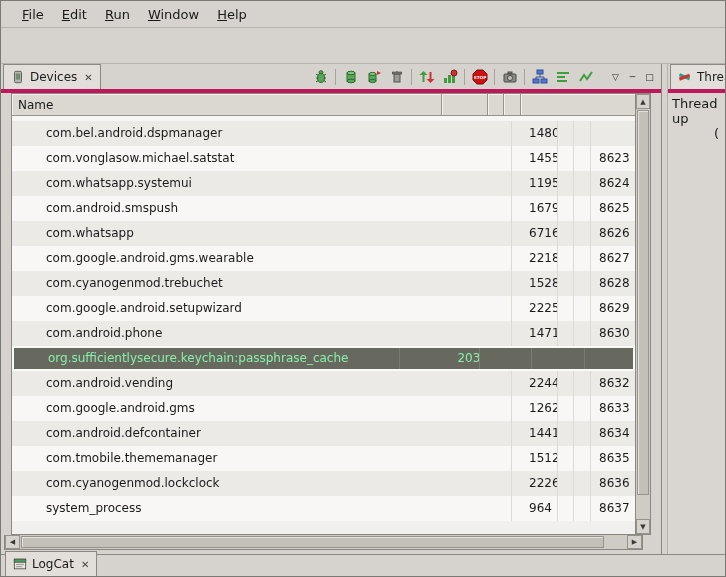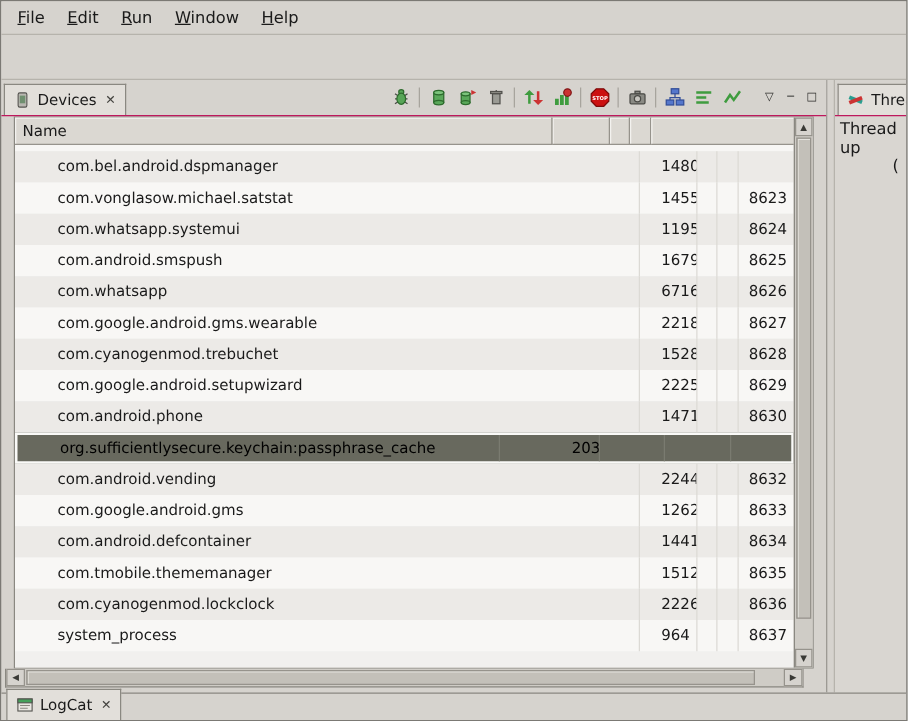--- a/index.html
+++ b/index.html
@@ -13,35 +13,35 @@
   html,body{margin:0;padding:0;}
   body{
     width:726px;height:577px;overflow:hidden;
     background:var(--chrome);
     font-family:"DejaVu Sans",sans-serif;font-size:12px;color:#1a1a1a;
     border:1px solid #7b7974;
   }
   .window{display:flex;flex-direction:column;height:100%;}
 
   
-  .menubar{height:27px;display:flex;align-items:center;padding-left:4px;border-bottom:1px solid #b6b3ac;background:var(--chrome);}
+  .menubar{height:27px;display:flex;align-items:center;padding-left:12px;border-bottom:1px solid #b6b3ac;background:var(--chrome);}
   .menu-item{display:inline-block;padding:4px 9px;font-size:13px;cursor:default;}
   .menu-item::first-letter{text-decoration:underline;}
 
   
   .toolbar-blank{height:36px;border-bottom:1px solid #b6b3ac;background:var(--chrome);}
 
   
   .main{flex:1;display:flex;min-height:0;}
   .devices-panel{width:661px;display:flex;flex-direction:column;min-height:0;border-right:1px solid var(--chrome-dark);}
   .splitter{width:5px;background:var(--chrome);}
   .threads-panel{flex:1;display:flex;flex-direction:column;min-width:0;overflow:hidden;border-left:1px solid #b6b3ac;}
 
   
-  .panel-header{height:29px;display:flex;align-items:flex-end;background:var(--chrome);border-bottom:1px solid #be185d;position:relative;}
+  .panel-header{height:29px;display:flex;align-items:flex-end;background:var(--chrome);border-bottom:4px solid #be185d;position:relative;}
   .tab{height:25px;display:inline-flex;align-items:center;gap:5px;padding:0 7px;margin-left:2px;
        background:#e2dfda;border:1px solid var(--chrome-dark);border-bottom:none;white-space:nowrap;}
   .tab-label{font-size:12px;}
   .tab-close{font-size:10px;color:#44433f;padding-left:2px;cursor:default;}
   .tab-icon{display:inline-flex;}
 
   .panel-toolbar{margin-left:auto;display:flex;align-items:center;align-self:center;padding-right:3px;}
   .tbtn{width:23px;height:22px;display:flex;align-items:center;justify-content:center;}
   .tsep{width:1px;height:16px;background:#a7a49d;margin:0 3px;}
   .tspacer{width:10px;}
@@ -63,21 +63,21 @@
   .sliver{height:5px;background:#f7f6f4;}
   .row{height:25px;display:flex;background:#f8f7f5;}
   .row.even{background:var(--row-alt);}
   .row.odd{background:#f8f7f5;}
   .cell{line-height:25px;white-space:nowrap;overflow:hidden;border-right:1px solid #dcdad5;}
   .cell.name{width:500px;padding-left:34px;}
   .cell.pid{width:46px;padding-left:17px;}
   .cell.c3{width:16px;}
   .cell.c4{width:17px;}
   .cell.port{flex:1;padding-left:8px;border-right:none;}
-  .row.selected{background:var(--selection-bg);color:#000000;border:2px solid var(--selection-border);gap:40px;}
+  .row.selected{background:var(--selection-bg);color:#86efac;border:2px solid var(--selection-border);gap:40px;}
   .row.selected .cell{line-height:21px;border-right-color:#7a7b70;}
 
   
   .vscroll{width:15px;flex:none;display:flex;flex-direction:column;background:#cfccc6;border-left:1px solid var(--chrome-dark);}
   .sbtn{height:15px;flex:none;display:flex;align-items:center;justify-content:center;
         background:var(--chrome);border:1px solid #96938c;font-size:7px;color:#3a3a36;}
   .vtrack{flex:1;position:relative;}
   .vthumb{position:absolute;top:1px;left:1px;right:1px;height:94%;background:#c3c0b9;border:1px solid #96938c;box-shadow:inset 1px 1px 0 #e4e2dd;}
   .hscroll-row{height:15px;flex:none;display:flex;margin:0 3px 4px 3px;}
   .hscroll{flex:1;display:flex;background:#cfccc6;border:1px solid var(--chrome-dark);border-top:none;}

